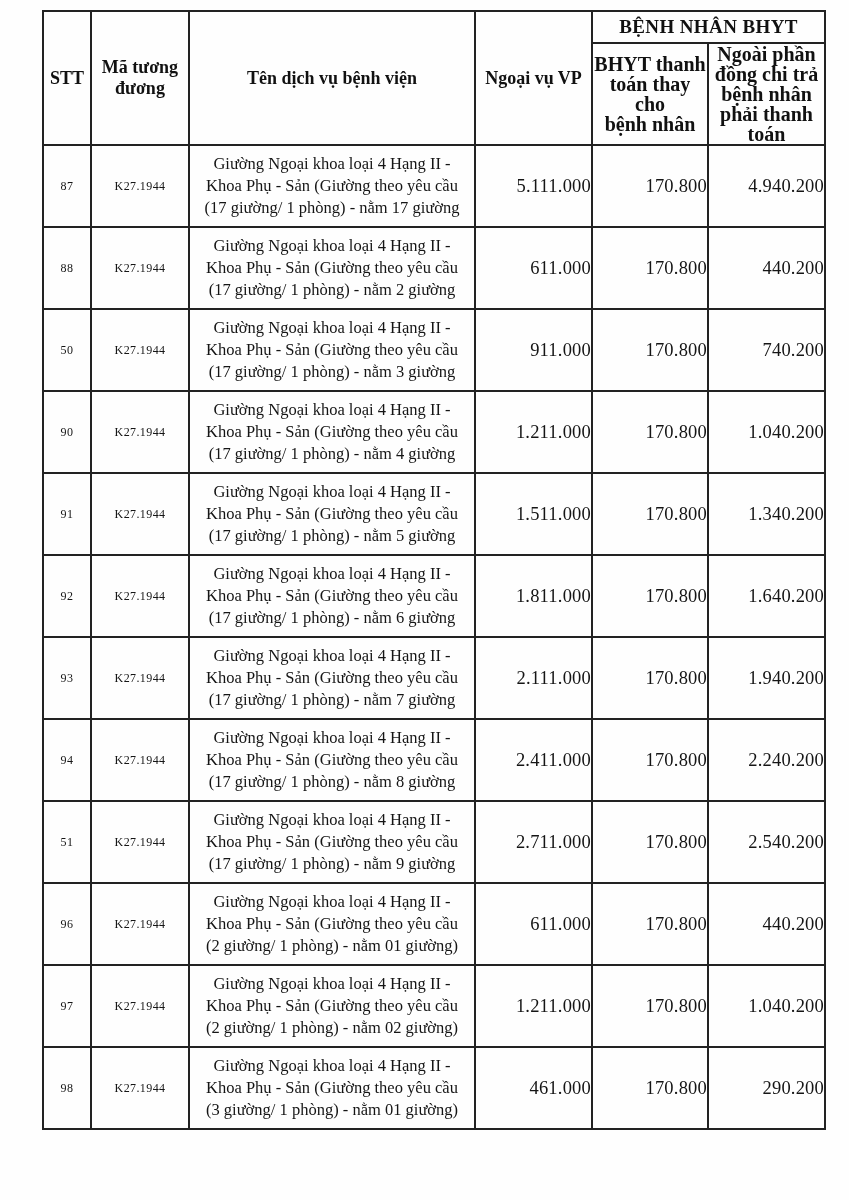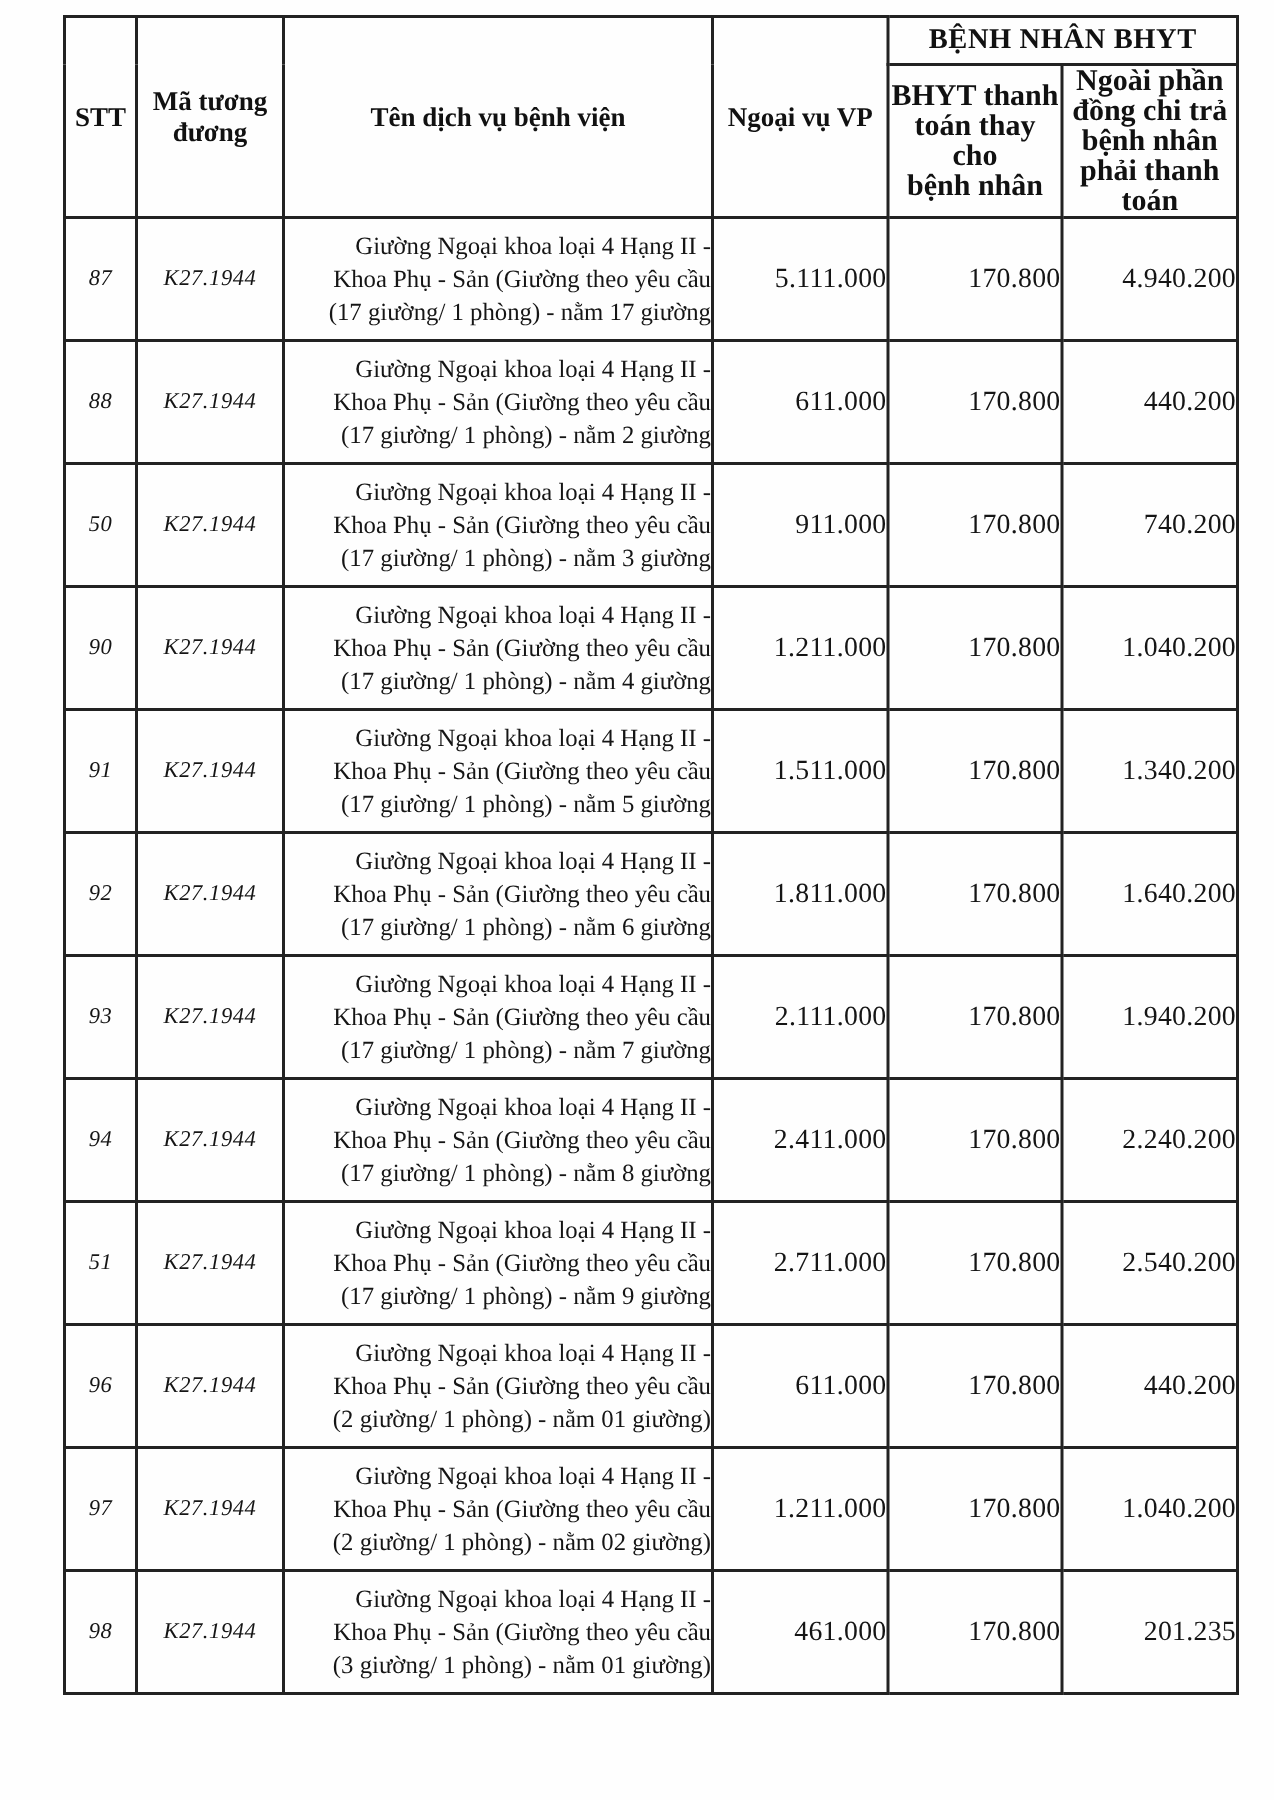--- a/index.html
+++ b/index.html
@@ -38,26 +38,25 @@
   tr.group-row { height: 32px; }
   tr.subhead-row { height: 101px; }
   tbody tr { height: 82px; }
 
   .th-main { font-size: 18px; line-height: 21px; white-space: pre-line; }
   .th-group { font-size: 19px; letter-spacing: 0.4px; }
   .th-sub { font-size: 20px; line-height: 20px; white-space: pre-line; }
 
   .cell-stt, .cell-code {
     text-align: center;
-    font-size: 15px;
+    font-size: 12px;
     letter-spacing: 0.4px;
-    font-style: italic;
   }
   .cell-name {
-    text-align: right;
+    text-align: center;
     font-size: 16.5px;
     line-height: 22px;
     white-space: pre-line;
     padding: 5px 4px 5px 9px;
     margin-top: 20px;
   }
   .cell-num {
     text-align: right;
     font-size: 18.5px;
     padding-right: 9px;
@@ -221,18 +220,18 @@
     </tr>
 
     <tr>
       <td class="cell-stt">98</td>
       <td class="cell-code">K27.1944</td>
       <td class="cell-name">Giường Ngoại khoa loại 4 Hạng II -
 Khoa Phụ - Sản (Giường theo yêu cầu
 (3 giường/ 1 phòng) - nằm 01 giường)</td>
       <td class="cell-num">461.000</td>
       <td class="cell-num">170.800</td>
-      <td class="cell-num">201.235</td>
+      <td class="cell-num">290.200</td>
     </tr>
   </tbody>
   </table>
 
 </div>
 
 </body></html>

